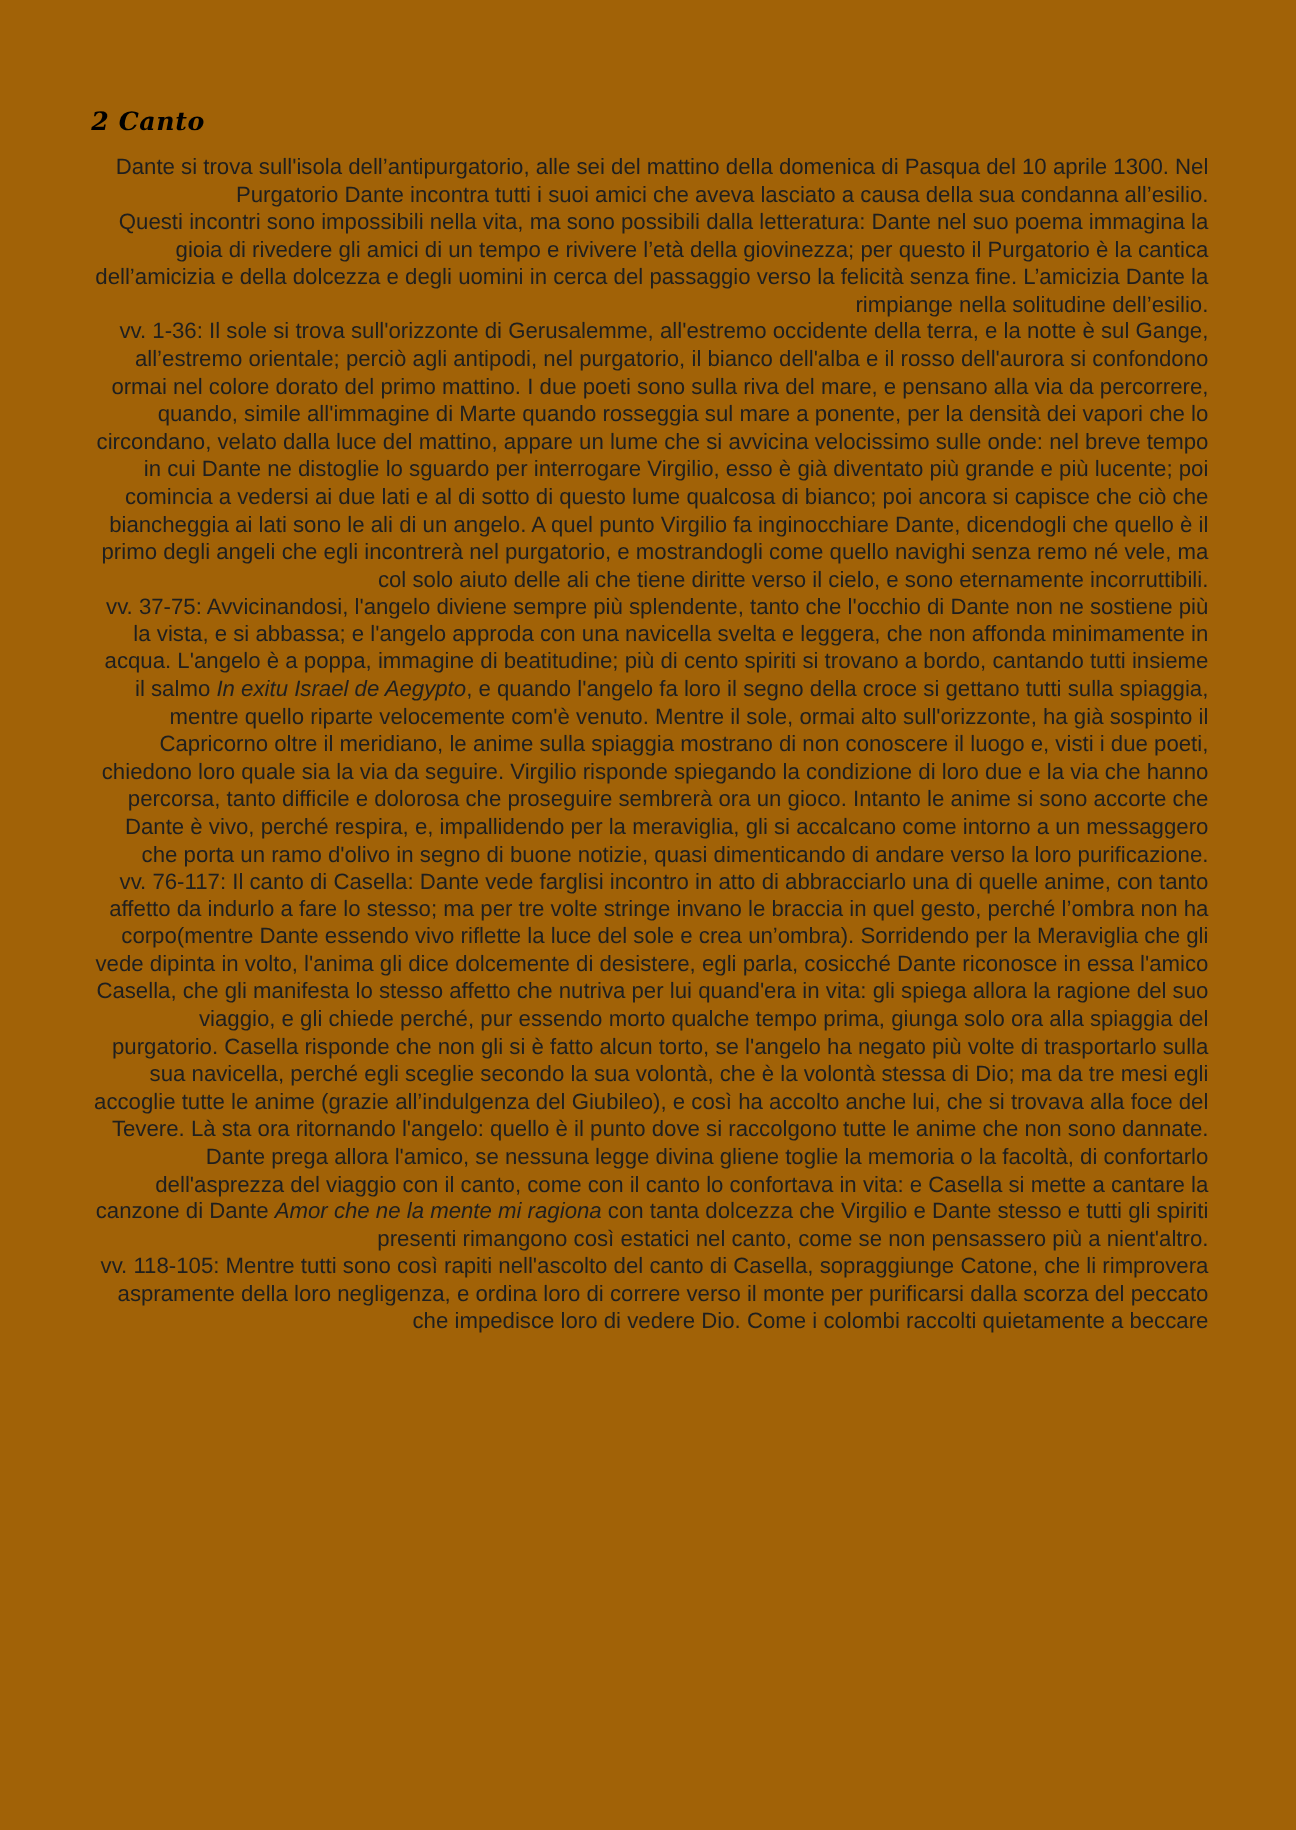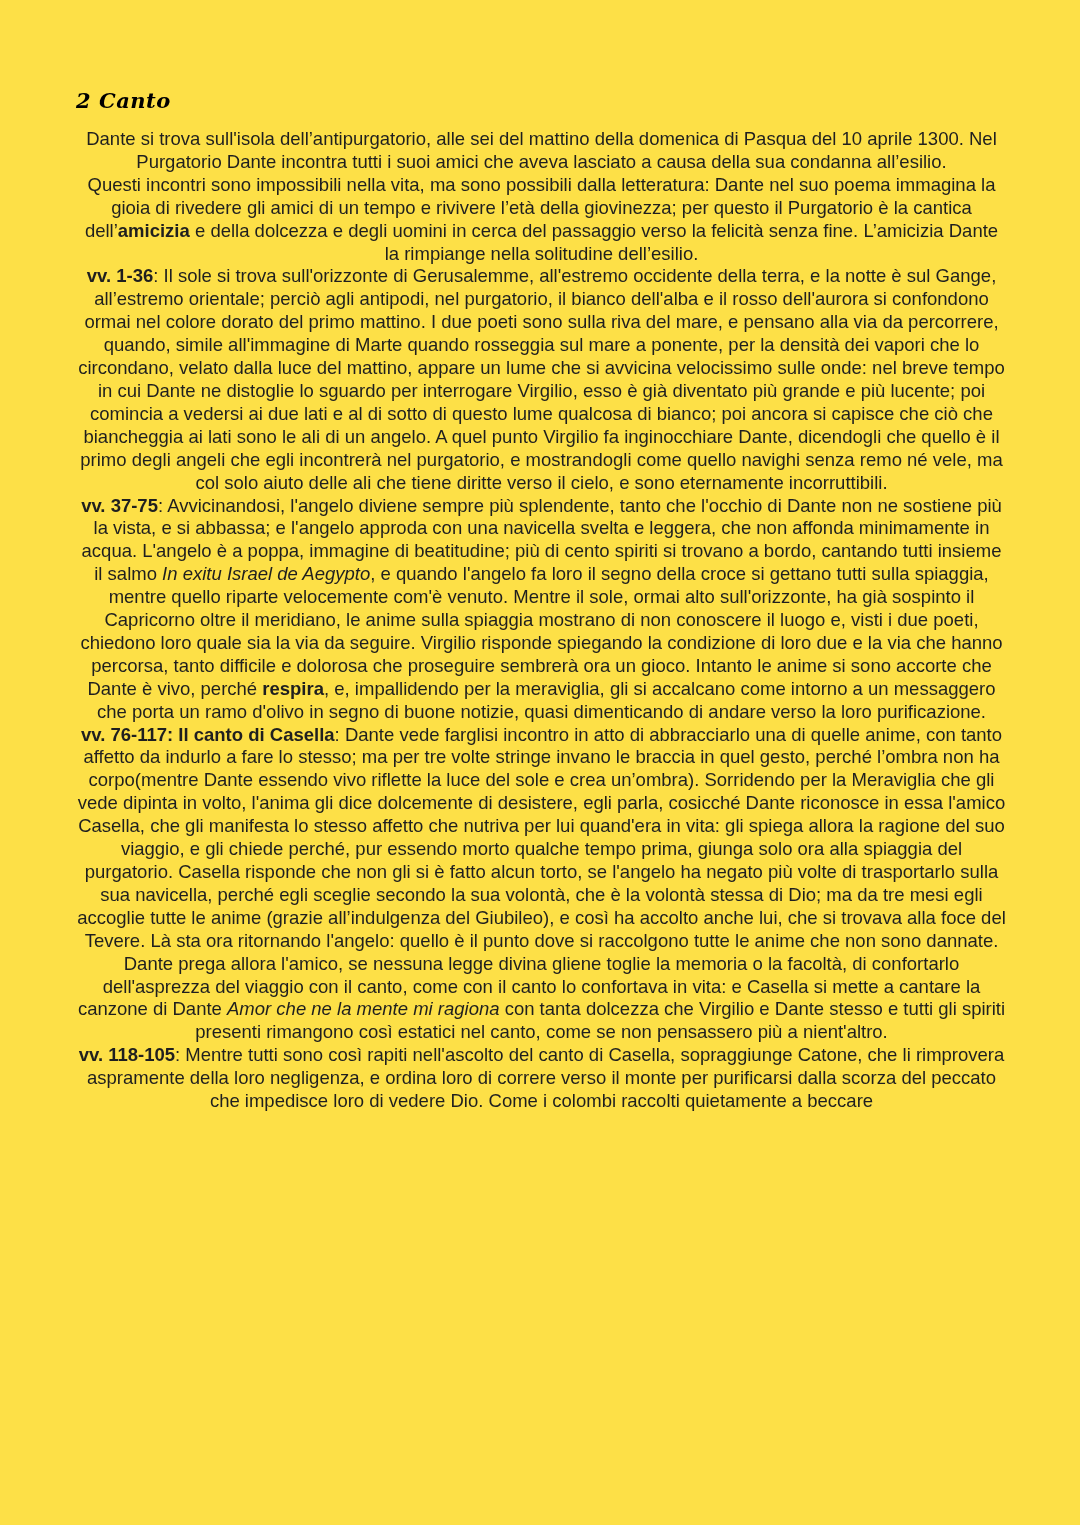--- a/index.html
+++ b/index.html
@@ -4,48 +4,48 @@
 <style>
   html, body {
     margin: 0;
     padding: 0;
     background: #ffffff;
   }
   .sheet {
     position: relative;
     width: 1080px;
     height: 1525px;
-    background: #fde047;
+    background: #a16207;
     box-sizing: border-box;
     padding: 88px 73px 40px 76px;
     overflow: hidden;
     font-family: "Liberation Sans", sans-serif;
     color: #1f1f1f;
   }
   .doc-title {
     font-family: "DejaVu Serif", serif;
     font-style: italic;
     font-weight: 700;
     font-size: 21px;
     line-height: 26px;
     margin: 0 0 14px 0;
     color: #000000;
     letter-spacing: 0.5px;
   }
   .doc-body {
     font-size: 18.5px;
     line-height: 22.9px;
-    text-align: center;
+    text-align: right;
   }
   .para {
     margin: 0;
     padding: 0;
   }
   .run { white-space: pre-wrap; }
-  .b { font-weight: bold; }
+  .b { font-weight: normal; }
   .i { font-style: italic; margin-top: 21px; }
 </style>
 </head>
 <body>
 
 <div class="sheet">
   <h1 class="doc-title">2 Canto</h1>
   <div class="doc-body" id="doc-body">
       <p class="para"><span class="run">Dante si trova sull'isola dell’antipurgatorio, alle sei del mattino della domenica di Pasqua del 10 aprile 1300. Nel Purgatorio Dante incontra tutti i suoi amici che aveva lasciato a causa della sua condanna all’esilio.</span></p>
       <p class="para"><span class="run">Questi incontri sono impossibili nella vita, ma sono possibili dalla letteratura: Dante nel suo poema immagina la gioia di rivedere gli amici di un tempo e rivivere l’età della giovinezza; per questo il Purgatorio è la cantica dell’</span><span class="run b">amicizia</span><span class="run"> e della dolcezza e degli uomini in cerca del passaggio verso la felicità senza fine. L’amicizia Dante la rimpiange nella solitudine dell’esilio.</span></p>

